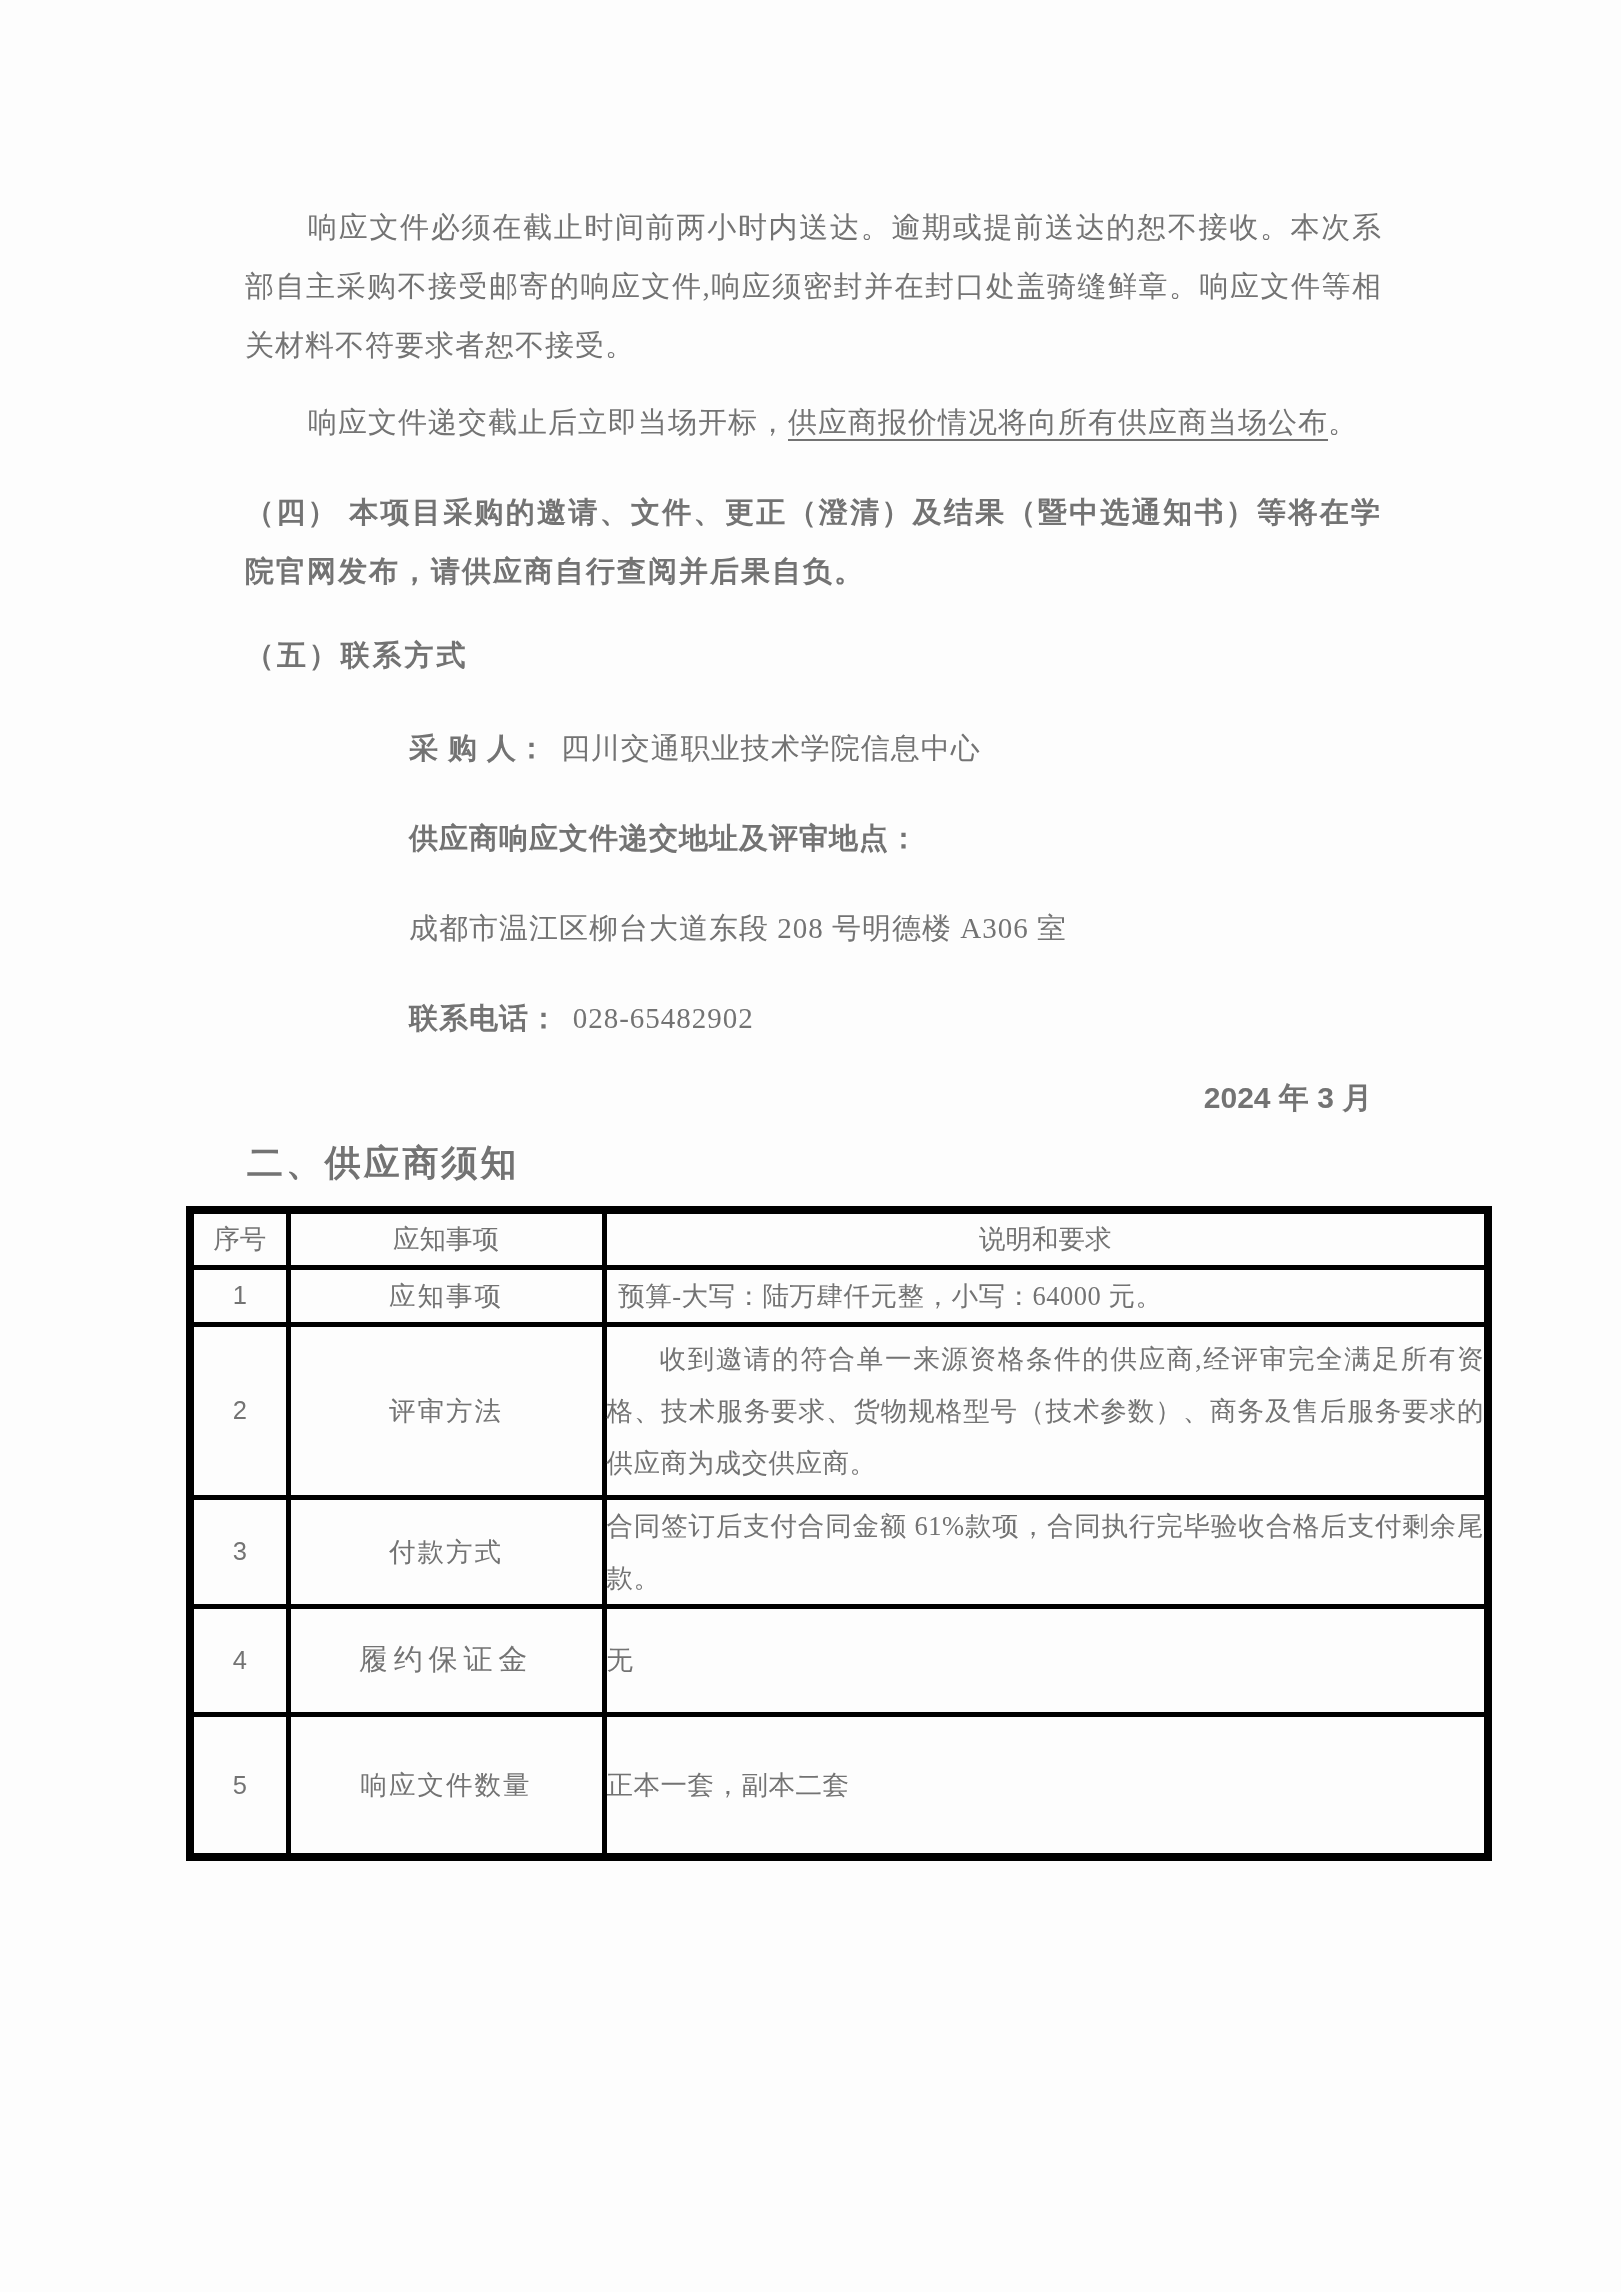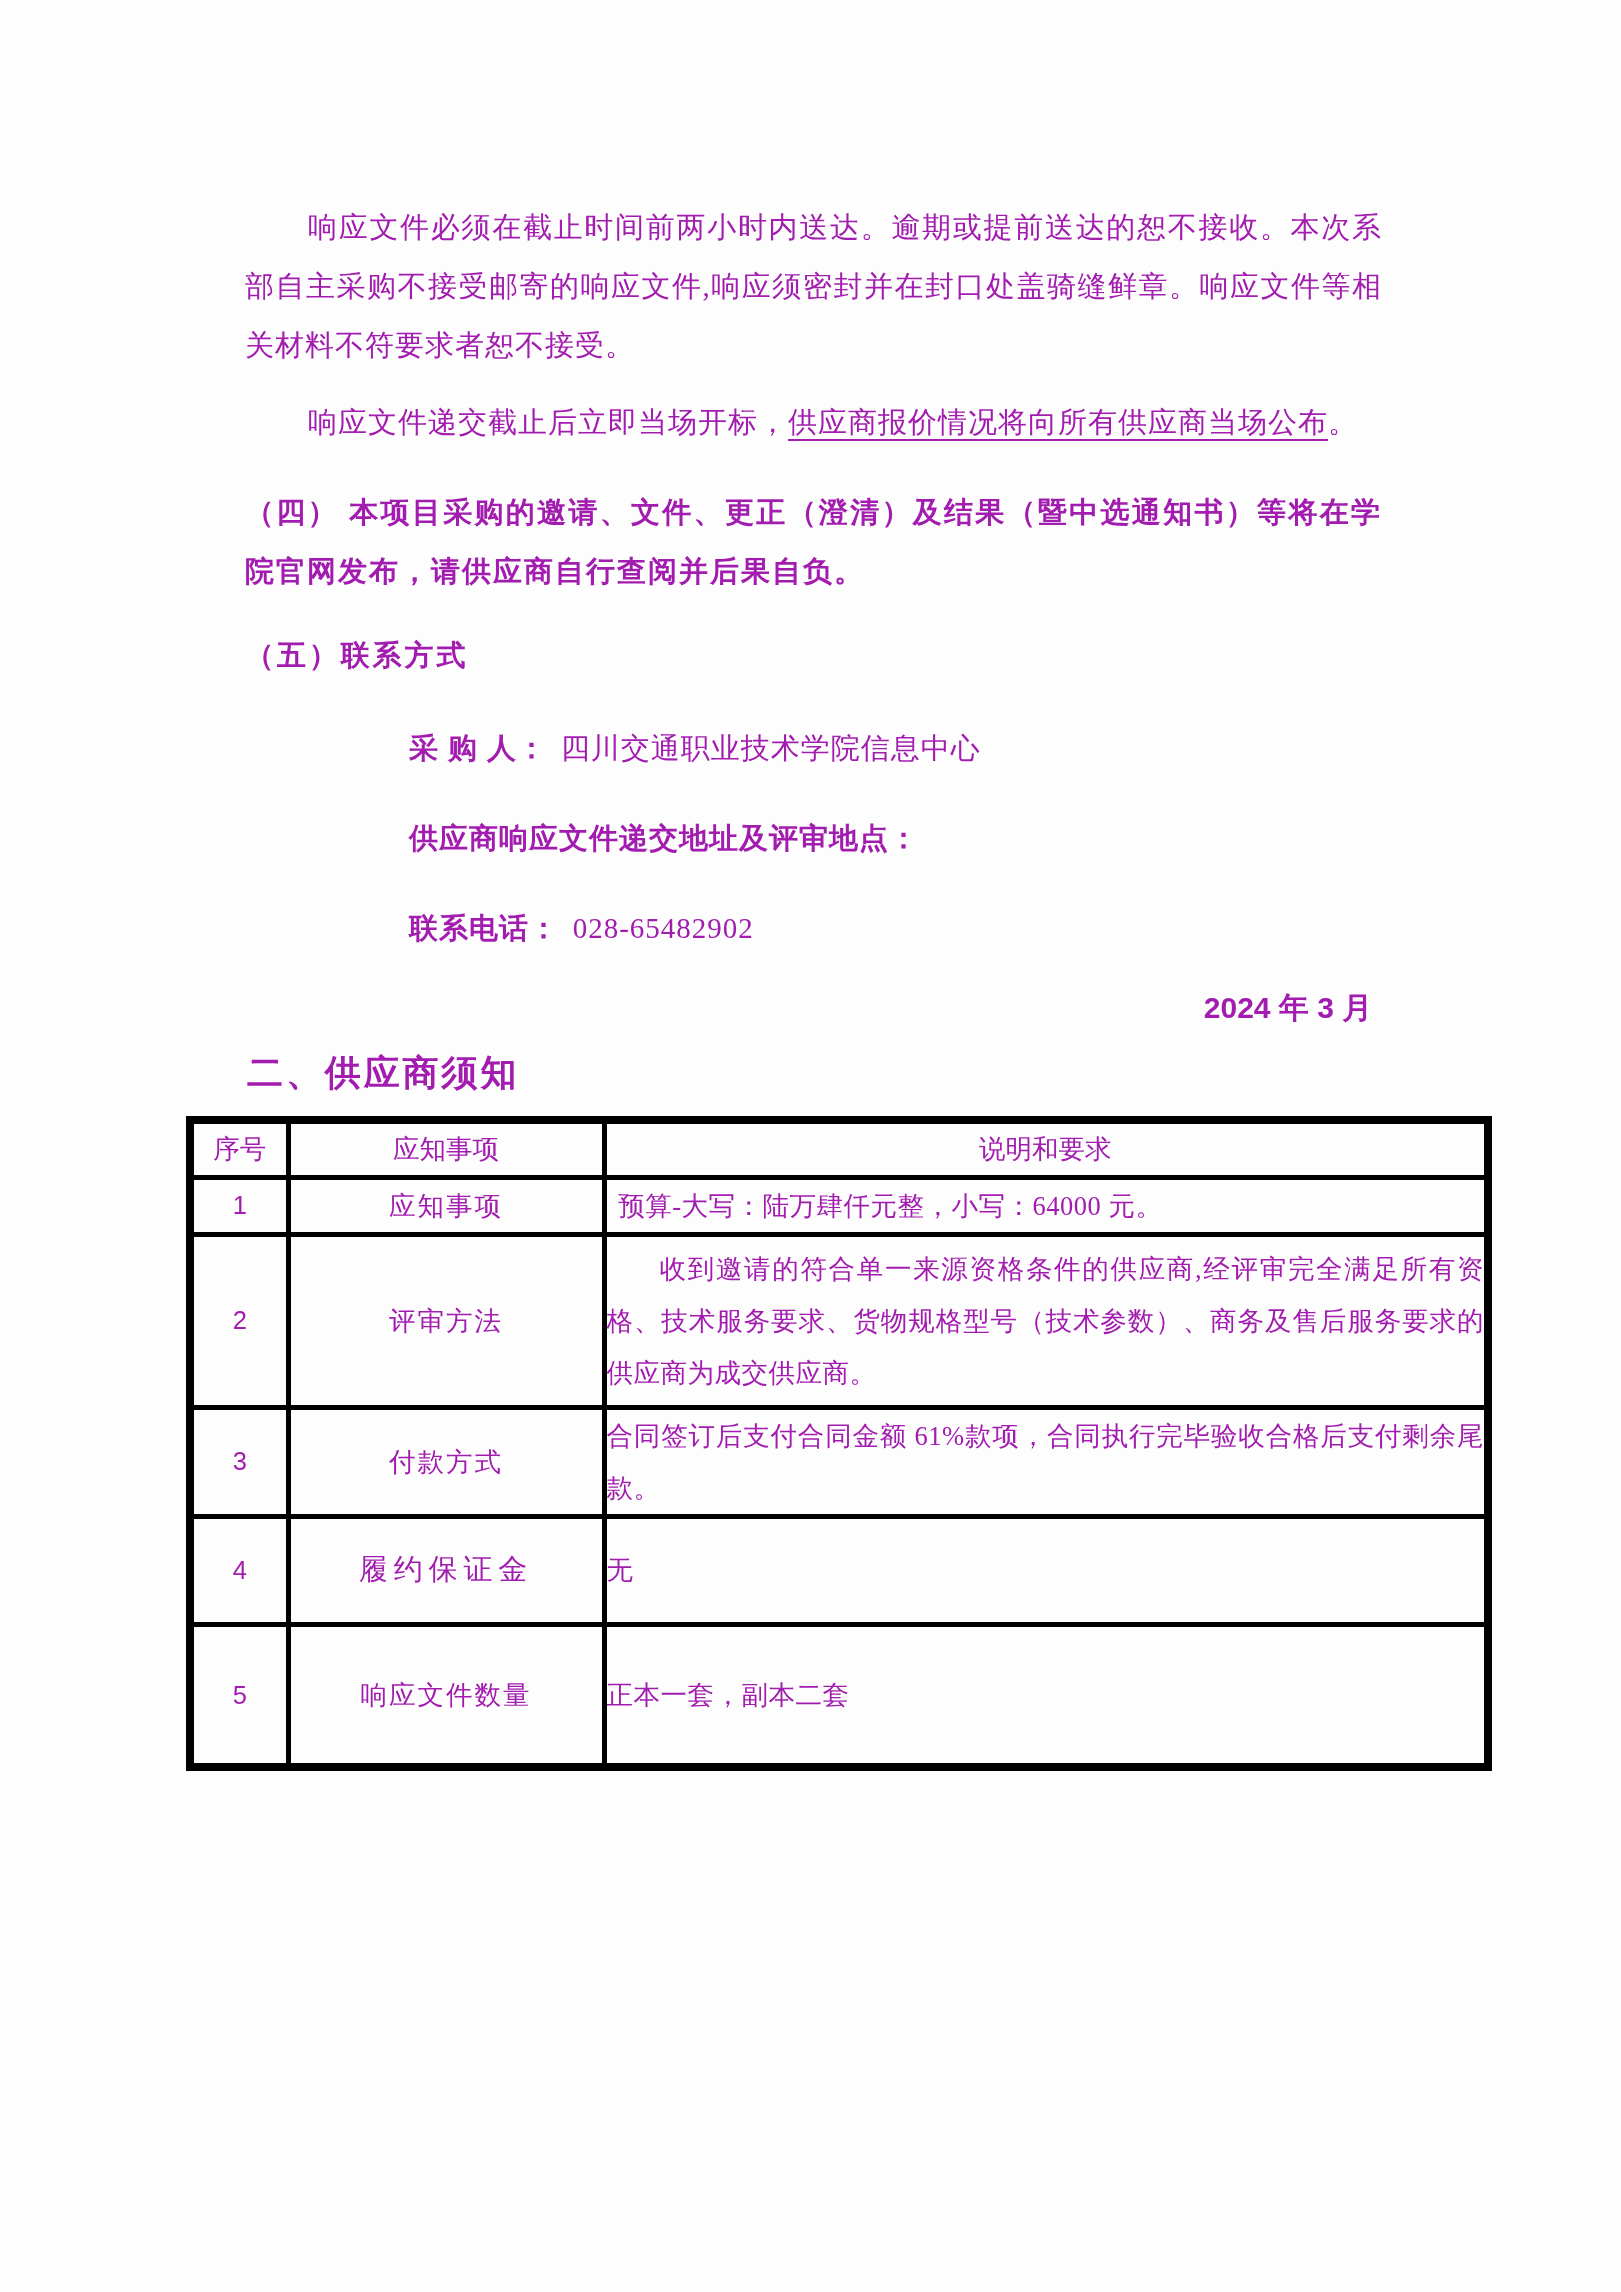--- a/index.html
+++ b/index.html
@@ -2,21 +2,21 @@
 <html><head>
 <meta charset="utf-8">
 <style>
   html,body { margin:0; padding:0; background:#e8e8e8; }
   .page {
     position: relative;
     width: 1621px;
     height: 2293px;
     margin: 0 auto;
     background: #fdfdfd;
-    color: #a21caf;
+    color: #737373;
     font-family: "Liberation Serif", "DejaVu Serif", serif;
     overflow: hidden;
     box-sizing: border-box;
   }
   .body-text {
     padding: 198px 239px 0 245px;
   }
   .para {
     margin: 0;
     font-size: 29px;
@@ -117,20 +117,21 @@
 
     <p class="para bold-sans section4">（四） 本项目采购的邀请、文件、更正（澄清）及结果（暨中选通知书）等将在学院官网发布，请供应商自行查阅并后果自负。</p>
 
     <p class="para bold-sans section5">（五）联系方式</p>
 
     <div class="contact-block">
       <p class="contact-line">
         <span class="bold-sans label-gap">采 购 人：</span><span>四川交通职业技术学院信息中心</span>
       </p>
       <p class="contact-line bold-sans">供应商响应文件递交地址及评审地点：</p>
+      <p class="contact-line">成都市温江区柳台大道东段 208 号明德楼 A306 室</p>
       <p class="contact-line">
         <span class="bold-sans label-gap">联系电话：</span><span>028-65482902</span>
       </p>
     </div>
 
     <p class="date-line bold-sans">2024 年 3 月</p>
 
     <h2 class="heading2 bold-sans">二、供应商须知</h2>
   </div>
 

